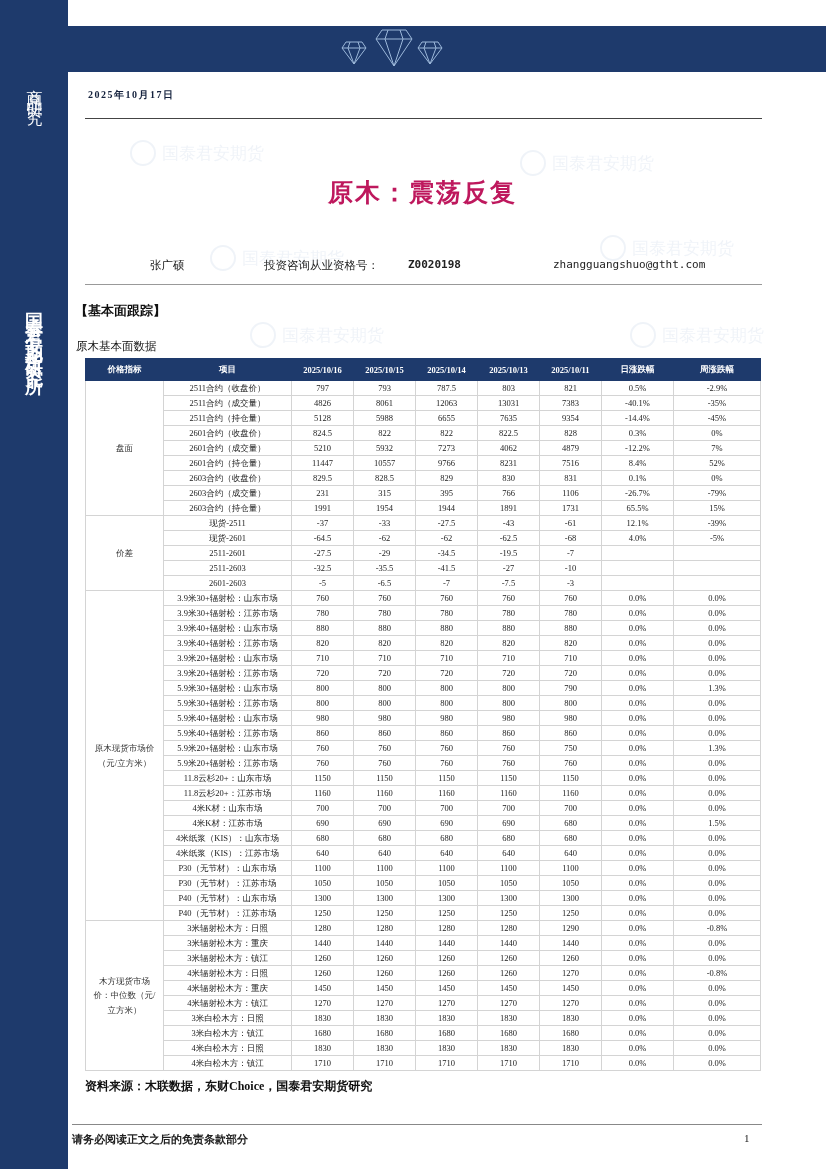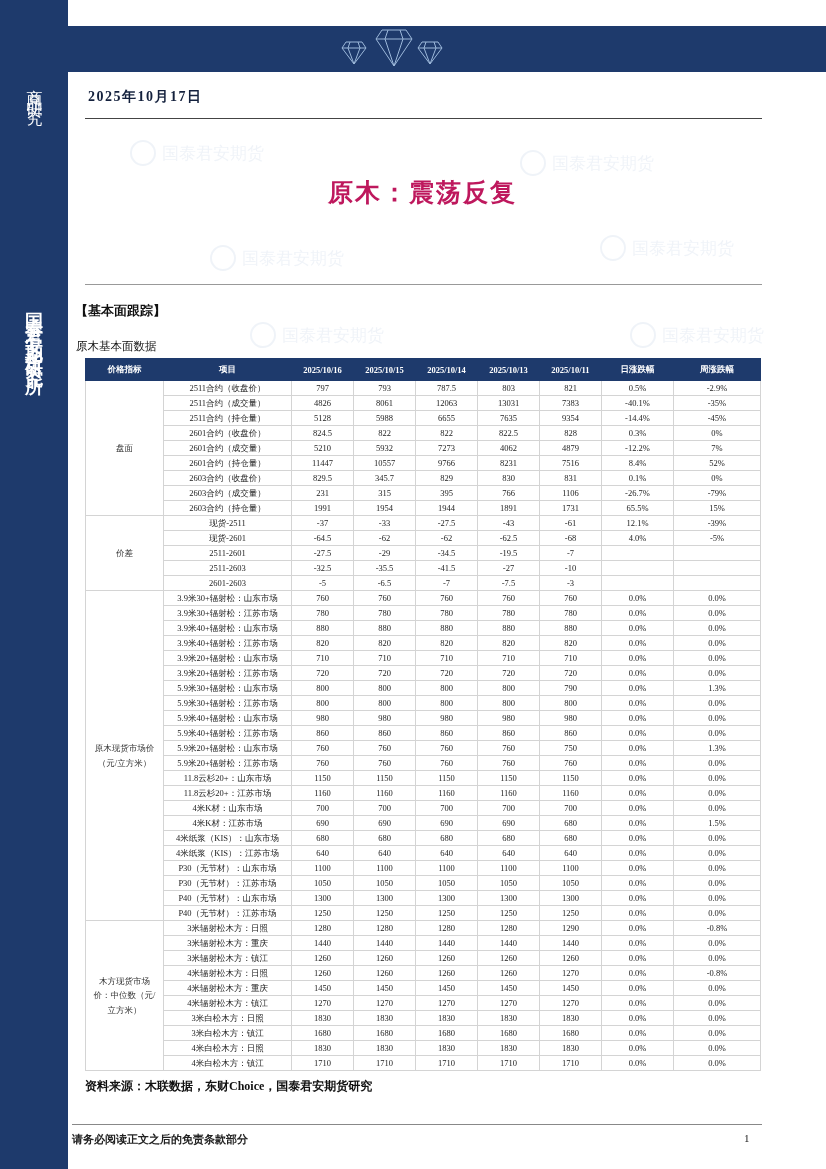--- a/index.html
+++ b/index.html
@@ -17,21 +17,21 @@
   .sidebar-text.top { top:76px; font-size:16px; letter-spacing:7px; }
   .sidebar-text.bottom { top:298px; font-size:18px; font-weight:bold; letter-spacing:8px; }
   
   .top-band { position:absolute; left:68px; top:26px; right:0; height:46px; background:#1e3a6c; }
   .diamonds { position:absolute; left:240px; top:0; width:170px; height:46px; }
   
   .wm { position:absolute; display:flex; align-items:center; gap:6px; opacity:0.07;
         color:#2e5fa3; font-size:17px; pointer-events:none; }
   .wm .wm-circle { width:26px; height:26px; border:2px solid #2e5fa3; border-radius:50%; }
   
-  .date { position:absolute; left:88px; top:88px; font-size:14px; font-weight:bold;
+  .date { position:absolute; left:88px; top:88px; font-size:10px; font-weight:bold;
           color:#14213d; letter-spacing:1.5px; }
   .rule { position:absolute; height:1px; background:#3a3a3a; }
   .rule-date { left:85px; top:118px; width:677px; background:#444; }
   .rule-author { left:85px; top:284px; width:677px; background:#999; }
   .title { position:absolute; left:85px; top:176px; width:675px; text-align:center;
            font-size:25px; font-weight:bold; color:#be185d; letter-spacing:2px; }
   .author-row { position:absolute; left:0; top:258px; width:826px; height:16px; font-size:11.5px; color:#222; }
   .author-name { position:absolute; left:150px; }
   .qual-label { position:absolute; left:264px; }
   .qual-no { position:absolute; left:408px; font-family:"DejaVu Sans Mono", monospace; font-weight:bold; font-size:11px; }
@@ -112,20 +112,26 @@
   <div class="wm" style="left:630px; top:322px;">
     <span class="wm-circle"></span>
     <span>国泰君安期货</span>
   </div>
 
   <div class="date">2025年10月17日</div>
   <div class="rule rule-date"></div>
 
   <h1 class="title">原木：震荡反复</h1>
 
+  <div class="author-row">
+    <span class="author-name">张广硕</span>
+    <span class="qual-label">投资咨询从业资格号：</span>
+    <span class="qual-no">Z0020198</span>
+    <span class="email">zhangguangshuo@gtht.com</span>
+  </div>
   <div class="rule rule-author"></div>
 
   <div class="section-heading">【基本面跟踪】</div>
   <div class="table-subtitle">原木基本面数据</div>
 
   <table id="data-table">
     <colgroup>
       <col style="width:78px">
       <col style="width:128px">
       <col style="width:62px">
@@ -207,21 +213,21 @@
           <td>10557</td>
           <td>9766</td>
           <td>8231</td>
           <td>7516</td>
           <td>8.4%</td>
           <td>52%</td>
         </tr>
         <tr>
           <td class="item-cell">2603合约（收盘价）</td>
           <td>829.5</td>
-          <td>345.7</td>
+          <td>828.5</td>
           <td>829</td>
           <td>830</td>
           <td>831</td>
           <td>0.1%</td>
           <td>0%</td>
         </tr>
         <tr>
           <td class="item-cell">2603合约（成交量）</td>
           <td>231</td>
           <td>315</td>

